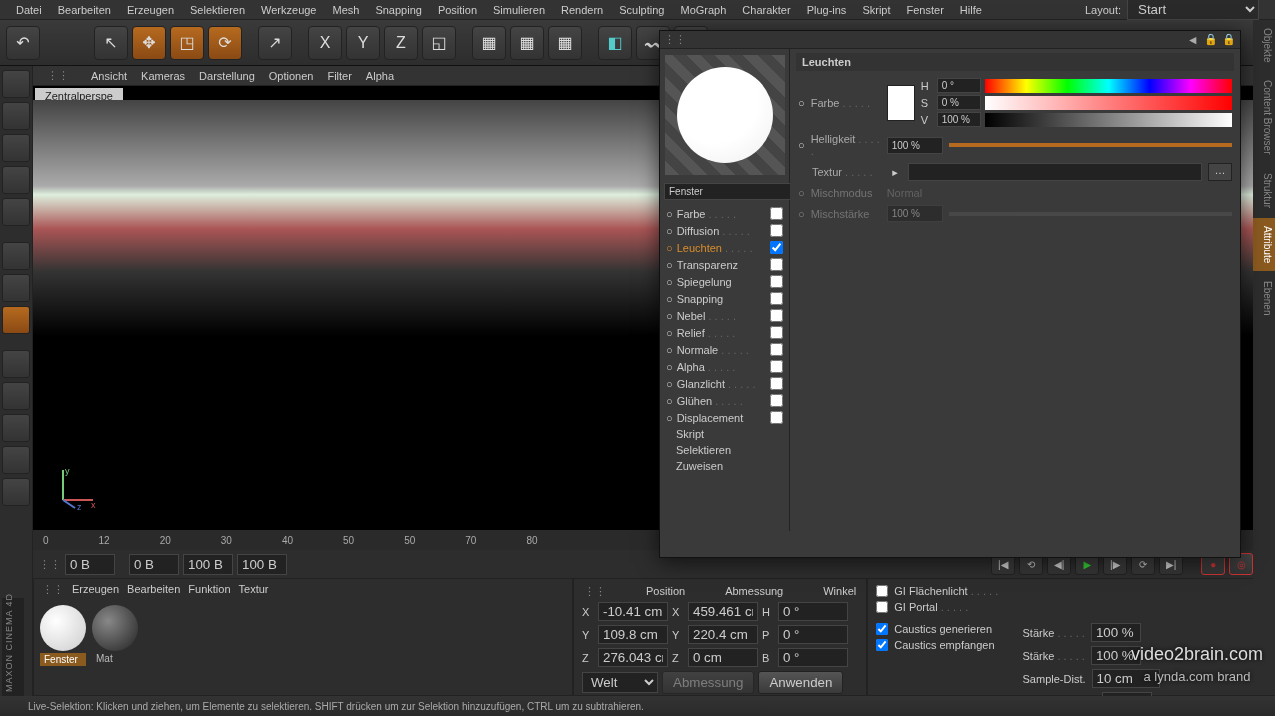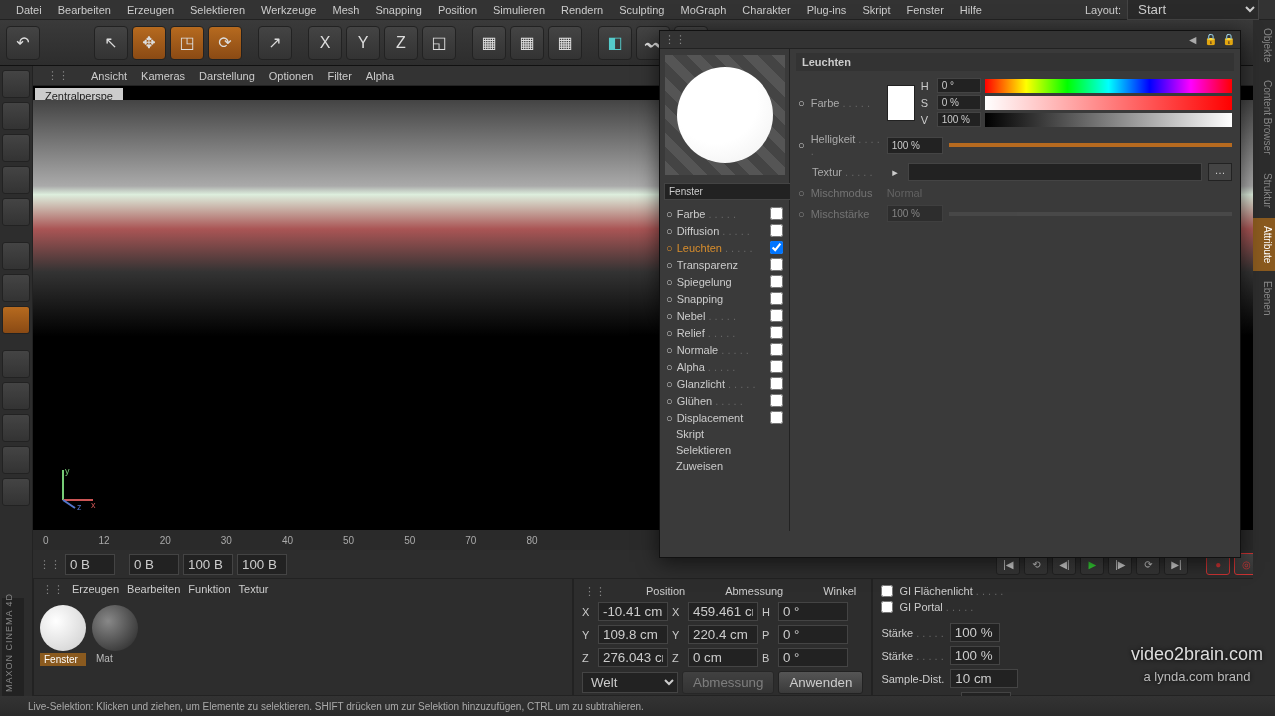--- a/index.html
+++ b/index.html
@@ -264,37 +264,47 @@
         </div>
         <div class="coord-row">
           <label>Z</label>
             <input class="coord-field" value="276.043 cm" style="">
           <label>Z</label>
             <input class="coord-field" value="0 cm" style="">
           <label>B</label>
             <input class="coord-field" value="0 °" style="">
         </div>
         <div class="coord-row">
-          <select class="coord-field" style="width:96px"><option>Welt</option></select>
+          <select class="coord-field" style="width:76px"><option>Welt</option></select>
           <button class="apply-btn" style="opacity:.5">Abmessung</button>
           <button class="apply-btn">Anwenden</button>
         </div>
       </div>
 
       <div class="right-props">
         <div class="prop-row">
             <input type="checkbox" class="prop-checkbox" style="">
             <span class="dots">GI Flächenlicht</span>
           </div>
         <div class="prop-row">
             <input type="checkbox" class="prop-checkbox" style="">
             <span class="dots">GI Portal</span>
           </div>
         <div style="height:6px"></div>
         <div style="display:flex;gap:20px">
+          <div>
+            <div class="prop-row">
+                <input type="checkbox" class="prop-checkbox" checked="" style="">
+                <span>Caustics generieren</span>
+              </div>
+            <div class="prop-row">
+                <input type="checkbox" class="prop-checkbox" checked="" style="">
+                <span>Caustics empfangen</span>
+              </div>
+          </div>
           <div>
             <div class="prop-row">
                 <span class="dots">Stärke</span>
                 <input class="coord-field" style="width: 50px;" value="100 %">
               </div>
             <div class="prop-row">
                 <span class="dots">Stärke</span>
                 <input class="coord-field" style="width: 50px;" value="100 %">
               </div>
             <div class="prop-row">

